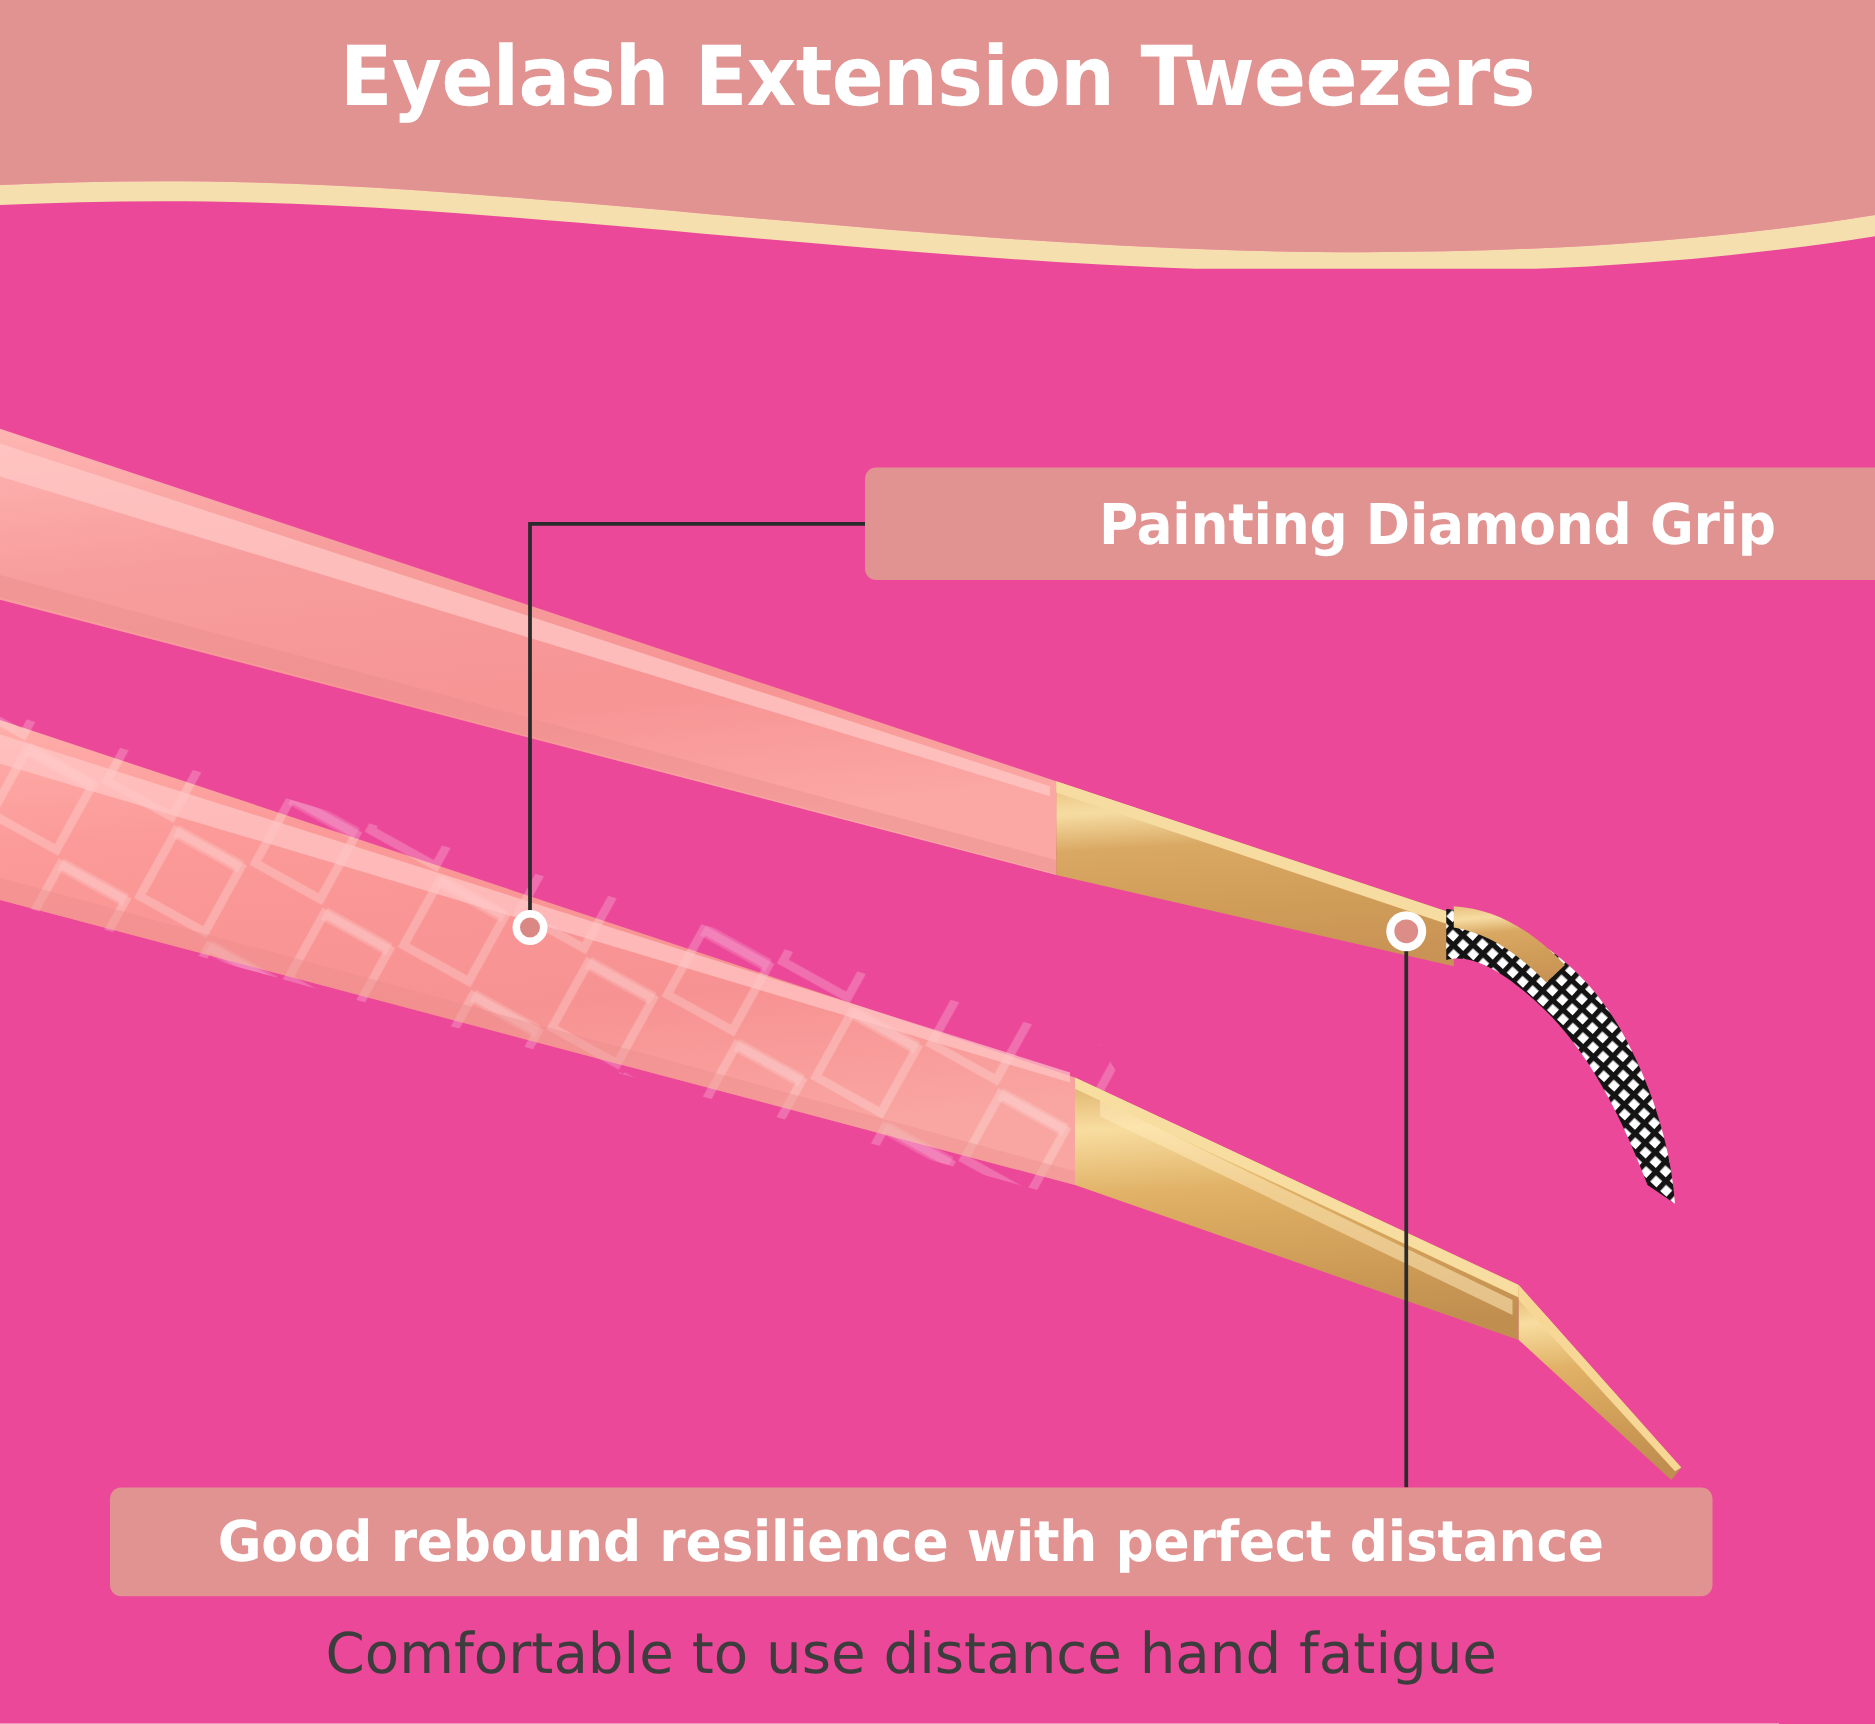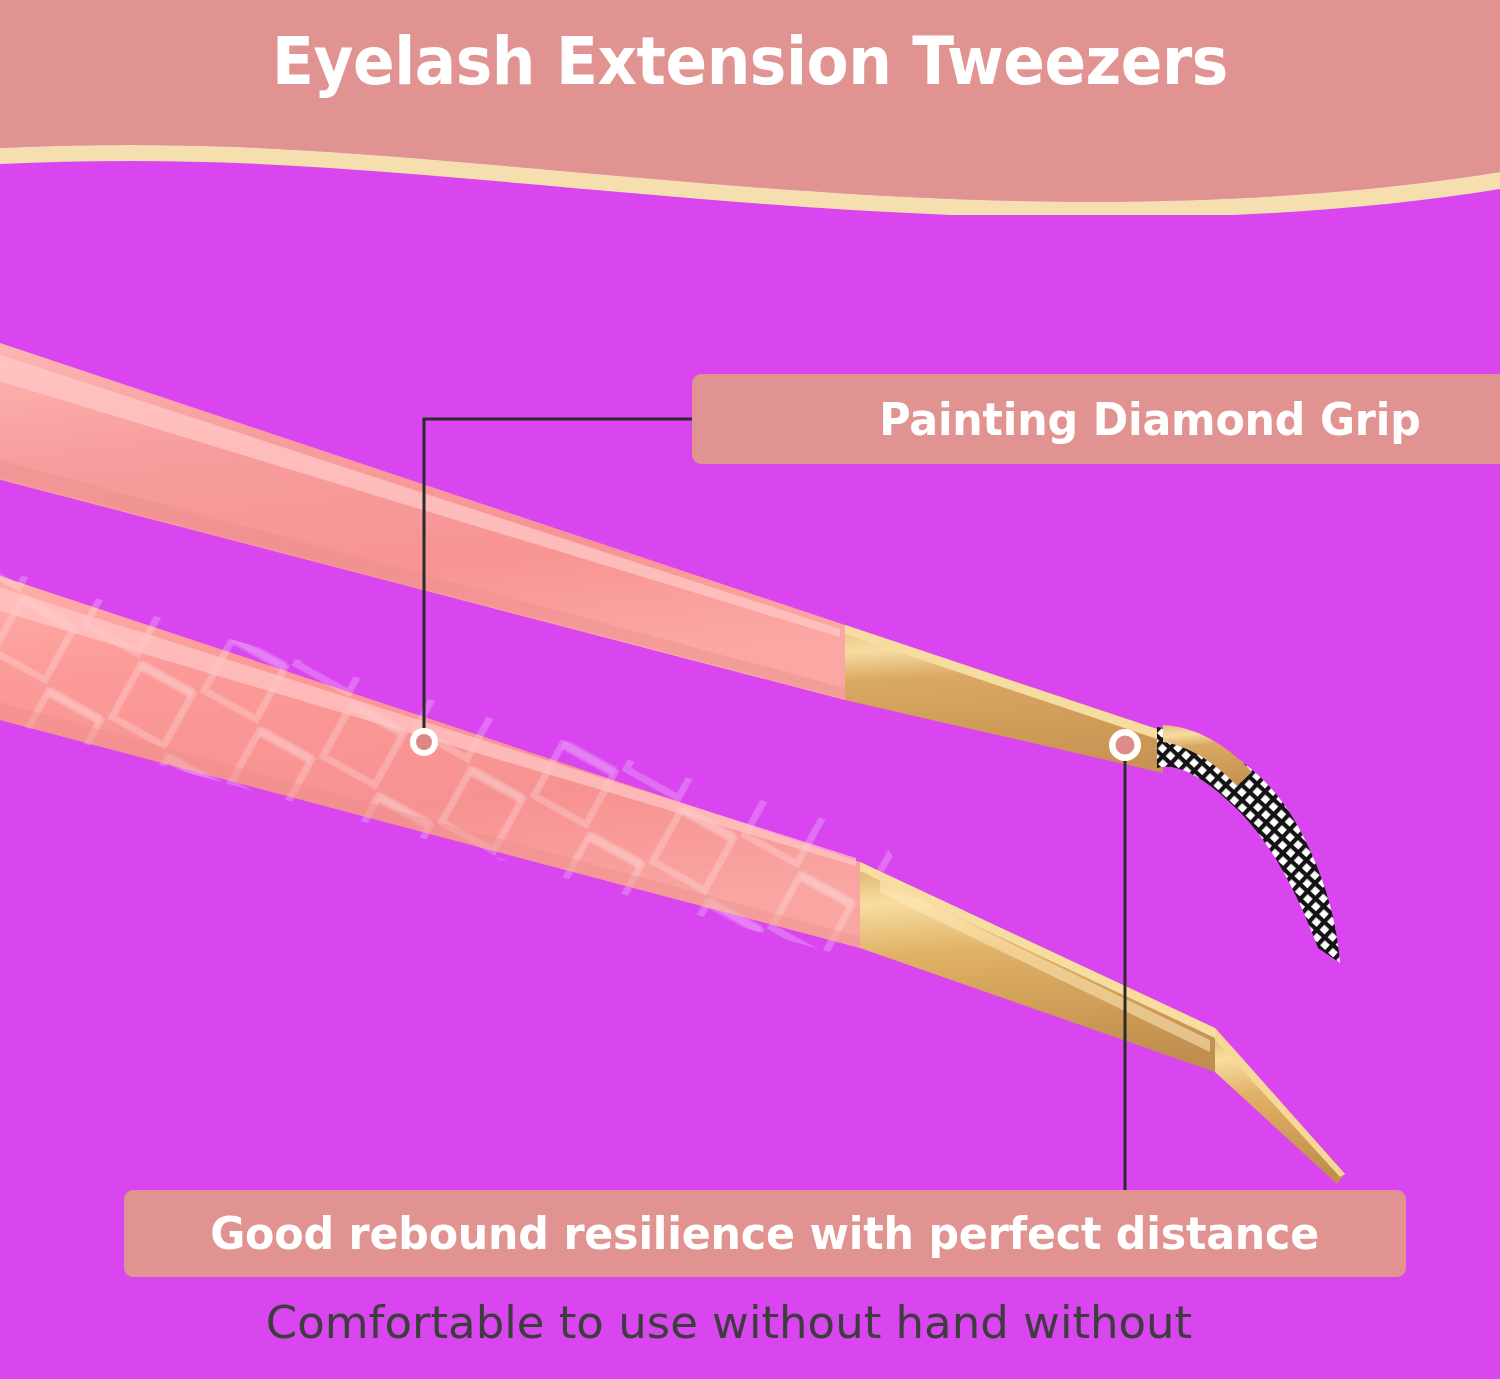--- a/index.html
+++ b/index.html
@@ -7,21 +7,21 @@
     padding: 0;
     background: #ffffff;
   }
   body {
     font-family: "Liberation Sans", sans-serif;
   }
   #infographic {
     position: relative;
     width: 1500px;
     height: 1379px;
-    background: #d946ef;
+    background: #ec4899;
     overflow: hidden;
   }
 
   
   .header-band {
     position: absolute;
     left: 0;
     top: 0;
     width: 1500px;
     height: 215px;
@@ -90,21 +90,20 @@
     letter-spacing: -0.2px;
     padding-left: 40px;
   }
   .badge-bottom {
     left: 88px;
     top: 1190px;
     width: 1282px;
     height: 87px;
     font-size: 45px;
     letter-spacing: -0.2px;
-    margin-left: 36px;
   }
   .badge span {
     transform: scaleX(0.95);
     display: inline-block;
   }
 
   .subcaption {
     position: absolute;
     color: #3d3d3d;
     font-family: "DejaVu Sans", sans-serif;
@@ -251,15 +250,15 @@
     </g>
   </svg>
 
   <div class="badge badge-top">
     <span>Painting Diamond Grip</span>
   </div>
 
   <div class="badge badge-bottom">
     <span>Good rebound resilience with perfect distance</span>
   </div>
-  <div class="subcaption subcap-bottom">Comfortable to use without hand without</div>
+  <div class="subcaption subcap-bottom">Comfortable to use distance hand fatigue</div>
 
 </div>
 
 </body></html>

